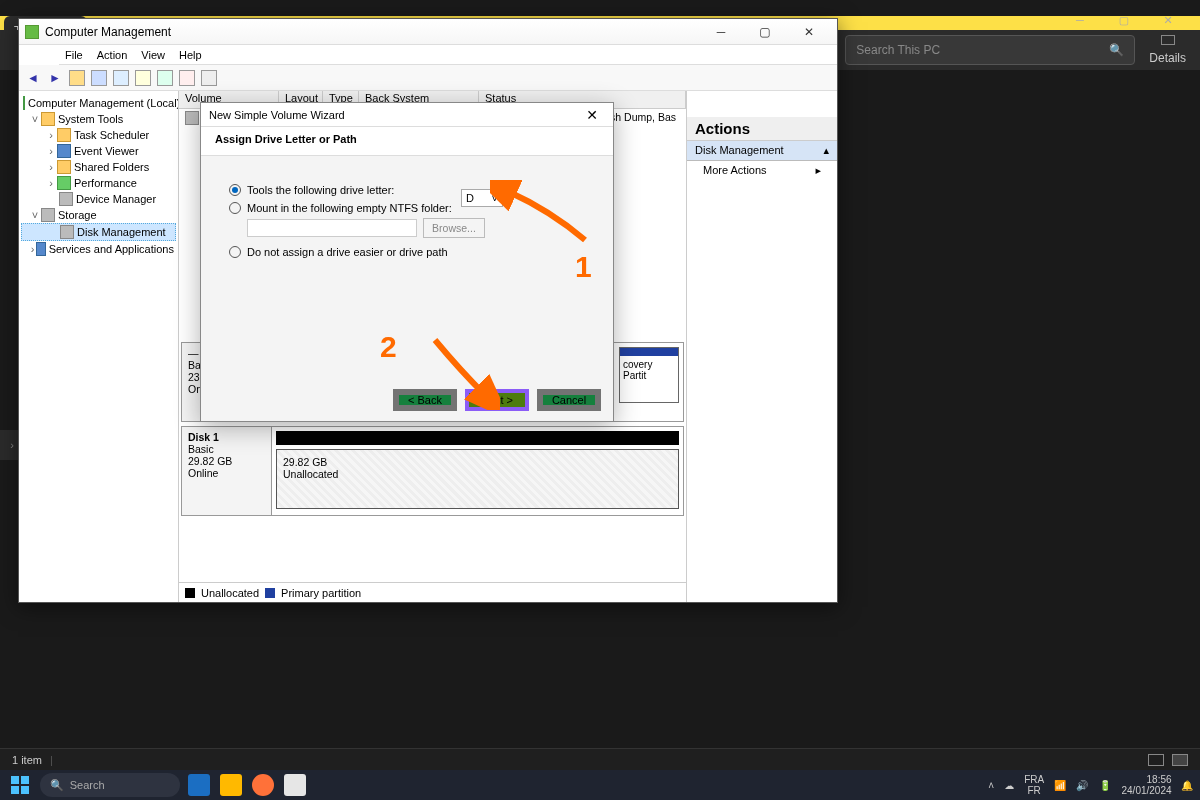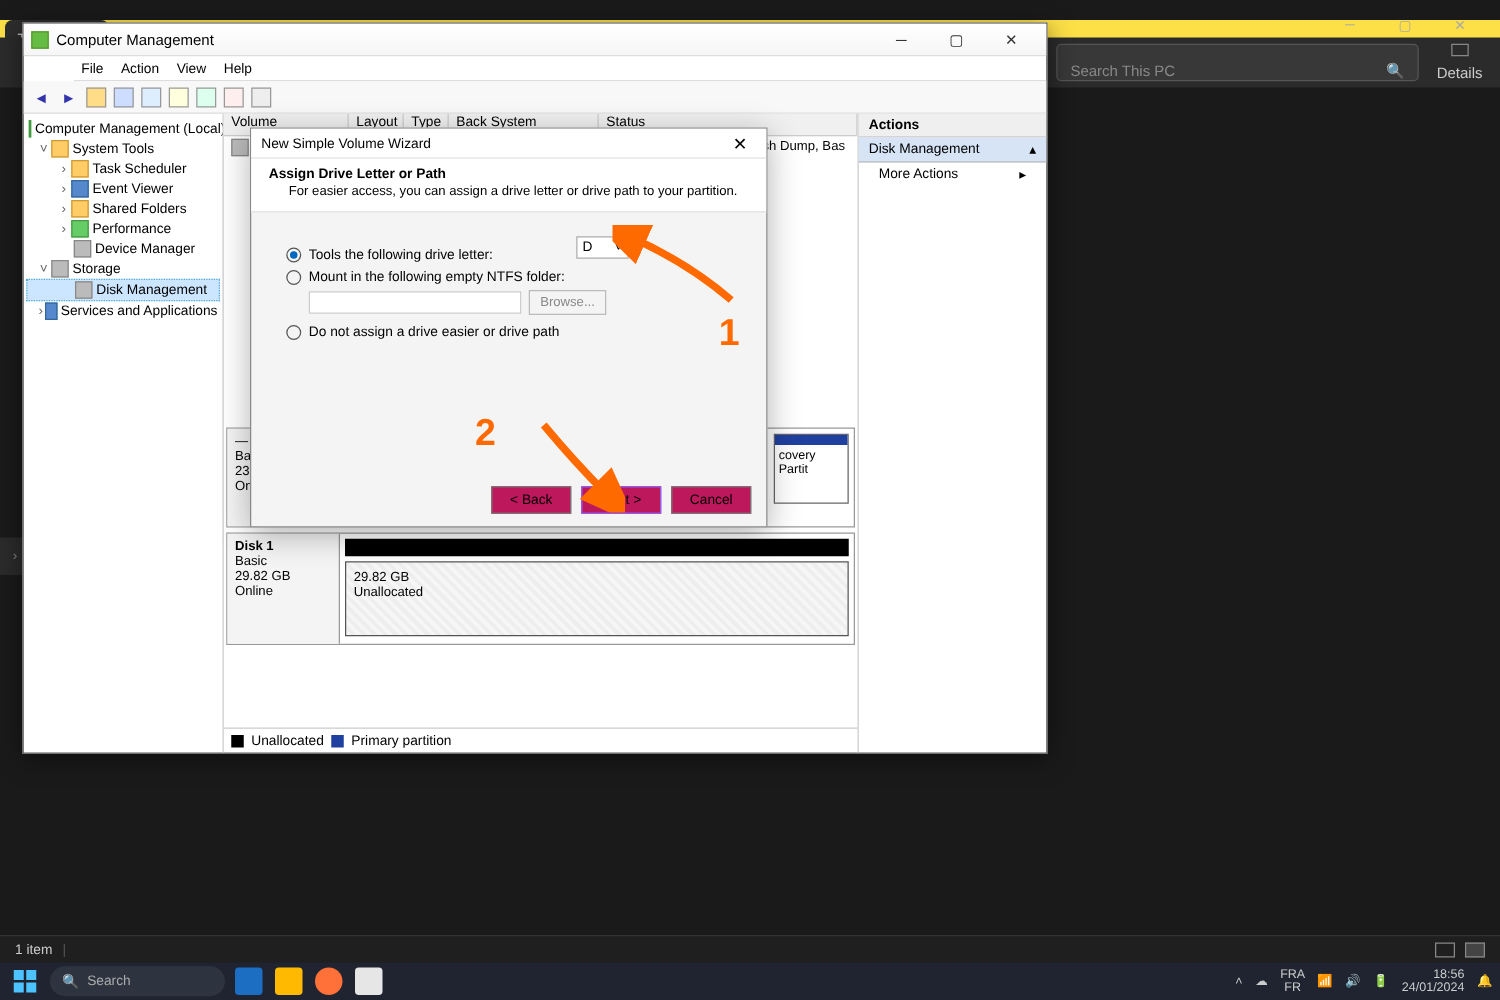--- a/index.html
+++ b/index.html
@@ -5,21 +5,21 @@
 * { margin:0; padding:0; box-sizing:border-box; font-family:"Segoe UI",Tahoma,sans-serif; }
 body { width:1200px; height:800px; background:#1a1a1a; overflow:hidden; position:relative; font-size:11px; color:#000; }
 
 
 .explorer-back { position:absolute; top:16px; left:0; width:1200px; height:30px; background:#fde047; display:flex; }
 .explorer-tab { background:#2d2d2d; height:30px; padding:0 30px 0 10px; display:flex; align-items:center; color:#ddd; font-size:12px; border-radius:6px 6px 0 0; margin-left:4px; position:relative; }
 .explorer-tab .x { position:absolute; right:8px; color:#aaa; }
 .explorer-caption { position:absolute; top:5px; right:10px; display:flex; gap:0; }
 .explorer-caption div { width:44px; height:30px; color:#aaa; display:flex; align-items:center; justify-content:center; font-size:11px; }
 .explorer-top2 { position:absolute; top:30px; left:0; width:1200px; height:40px; background:#2b2b2b; display:flex; align-items:center; justify-content:flex-end; padding-right:14px; gap:14px; }
-.search-pc { background:#383838; border:1px solid #555; border-radius:4px; height:30px; width:290px; display:flex; align-items:flex-end; padding:0 10px; color:#888; font-size:12px; justify-content:space-between; }
+.search-pc { background:#383838; border:1px solid #555; border-radius:4px; height:30px; width:290px; display:flex; align-items:center; padding:0 10px; color:#888; font-size:12px; justify-content:space-between; }
 .details-btn { color:#ccc; font-size:12px; display:flex; align-items:center; gap:6px;flex-direction:column; }
 .statusbar { position:absolute; bottom:30px; left:0; width:1200px; height:22px; background:#1f1f1f; color:#ccc; font-size:11px; display:flex; align-items:center; padding:0 12px; border-top:1px solid #333; }
 .statusbar .right-icons { margin-left:auto; display:flex; gap:8px; }
 .view-icon { width:16px; height:12px; border:1px solid #888; }
 
 
 .cm-win { position:absolute; top:18px; left:18px; width:820px; height:585px; background:#fff; border:1px solid #555; box-shadow:0 4px 20px rgba(0,0,0,0.5); }
 .cm-title { height:26px; background:linear-gradient(#fff,#f6f6f6); display:flex; align-items:center; padding:0 6px; font-size:12px; border-bottom:1px solid #ddd; }
 .cm-title-icon { width:14px; height:14px; background:#6b4; margin-right:6px; border:1px solid #593; }
 .cm-caption { margin-left:auto; display:flex; }
@@ -44,42 +44,42 @@
 .vh { border-right:1px solid #ccc; padding:1px 6px; }
 .disk-row { display:flex; border:1px solid #999; margin:2px; height:80px; }
 .disk-info { width:90px; background:#f4f4f4; border-right:1px solid #999; padding:4px 6px; font-size:10.5px; }
 .disk-part-area { flex:1; padding:4px; position:relative; }
 .disk-header { height:14px; background:#000; margin-bottom:4px; }
 .unalloc-box { border:1px solid #555; height:60px; padding:6px; font-size:10.5px; background:repeating-linear-gradient(45deg,#f6f6f6,#f6f6f6 3px,#eee 3px,#eee 6px); }
 .legend { height:20px; border-top:1px solid #ccc; display:flex; align-items:center; gap:6px; padding:0 6px; font-size:11px; }
 .lg-sq { width:10px; height:10px; }
 
 .cm-actions { width:150px; }
-.act-hdr { background:#efefef; padding:3px 8px; font-weight:bold; font-size:11px; border-bottom:1px solid #ccc; }
+.act-hdr { background:#efefef; padding:3px 8px; font-weight:bold; font-size:15px; border-bottom:1px solid #ccc;margin-top:26px; }
 .act-sub { background:#d6e4f6; padding:3px 8px; font-size:11px; display:flex; border-bottom:1px solid #bbb; }
 .act-sub .arrow { margin-left:auto; }
 .act-item { padding:3px 16px; font-size:11px; }
 
 
 .wizard { position:absolute; top:102px; left:200px; width:414px; height:320px; background:#f4f4f4; border:1px solid #888; box-shadow:0 6px 24px rgba(0,0,0,0.3); }
 .wiz-title { height:24px; background:#fff; display:flex; align-items:center; padding:0 8px; font-size:11px; border-bottom:1px solid #ddd; }
 .wiz-close { margin-left:auto; font-size:14px; width:26px; text-align:center; }
 .wiz-hdr { background:#fff; padding:6px 14px 10px; border-bottom:1px solid #ddd; }
 .wiz-hdr-title { font-weight:bold; font-size:11px; }
 .wiz-hdr-sub { font-size:10.5px; margin-left:16px; margin-top:2px; }
 .wiz-body { padding:24px 28px; font-size:11px; }
 .radio-row { display:flex; align-items:center; margin:4px 0; }
 .radio { width:12px; height:12px; border:1px solid #555; border-radius:50%; margin-right:6px; display:flex; align-items:center; justify-content:center; }
 .radio.checked::after { content:""; width:6px; height:6px; background:#0067c0; border-radius:50%; }
 .drive-select { margin-left:auto; width:42px; height:18px; border:1px solid #aaa; background:#fff; padding:0 4px; display:flex; align-items:center; justify-content:space-between; font-size:11px; }
 .folder-input { width:170px; height:18px; border:1px solid #ccc; background:#fff; margin-left:18px; }
 .browse-btn { width:62px; height:20px; border:1px solid #bbb; background:#f4f4f4; font-size:10.5px; color:#888; margin-left:6px; }
 .wiz-btns { position:absolute; bottom:10px; right:12px; display:flex; gap:8px; }
-.wiz-btn { width:64px; height:22px; border:1px solid #737373; background:#be185d; font-size:11px; display:flex; align-items:center; justify-content:center; }
-.wiz-btn.primary { border:1px solid #8b5cf6; background:#be185d; }
+.wiz-btn { width:64px; height:22px; border:6px solid #737373; background:#15803d; font-size:11px; display:flex; align-items:center; justify-content:center; }
+.wiz-btn.primary { border:4px solid #8b5cf6; background:#4d7c0f; }
 
 
 .anno { position:absolute; color:#ff6a00; font-weight:bold; pointer-events:none; }
 .arrow-svg { position:absolute; pointer-events:none; }
 
 
 .taskbar { position:absolute; bottom:0; left:0; width:1200px; height:30px; background:#1f2430; display:flex; align-items:center; padding:0 6px; }
 .start { width:28px; height:28px; display:grid; grid-template-columns:1fr 1fr; grid-template-rows:1fr 1fr; gap:2px; padding:5px; }
 .start div { background:#4cc2ff; }
 .tb-search { width:140px; height:24px; background:#2e3340; border-radius:12px; display:flex; align-items:center; padding:0 10px; color:#aaa; font-size:11px; gap:6px; margin-left:6px; }
@@ -277,21 +277,20 @@
   </div>
 </div>
 
 <div class="wizard">
   <div class="wiz-title">
     <span>New Simple Volume Wizard</span>
     <div class="wiz-close">✕</div>
   </div>
   <div class="wiz-hdr">
     <div class="wiz-hdr-title">Assign Drive Letter or Path</div>
-    <div class="wiz-hdr-sub">For easier access, you can assign a drive letter or drive path to your partition.</div>
   </div>
   <div class="wiz-body">
     <div class="radio-row" style="width:260px">
       <div class="radio checked"></div>
       <span>Tools the following drive letter:</span>
     </div>
     <div style="position:absolute;left:260px;top:86px" class="drive-select">
       <span>D</span>
       <span>˅</span>
     </div>

